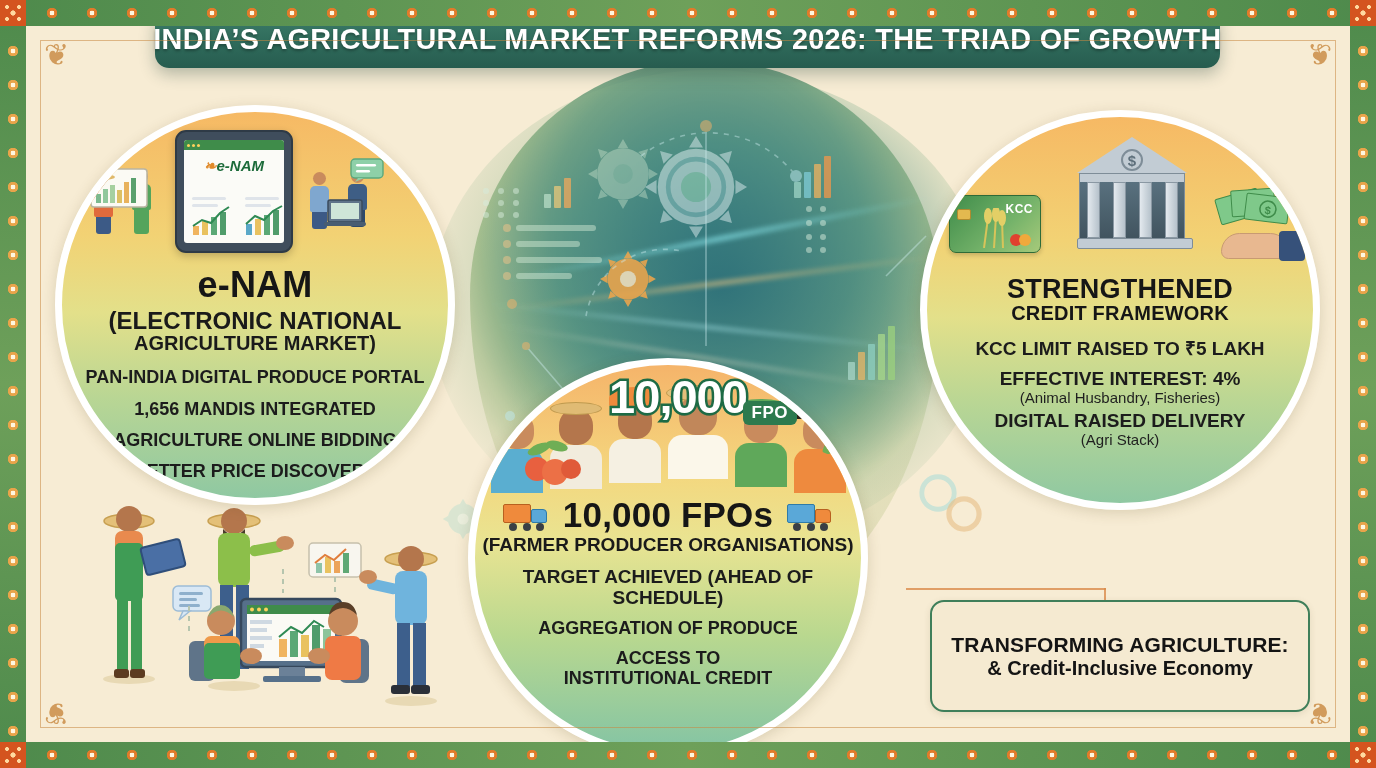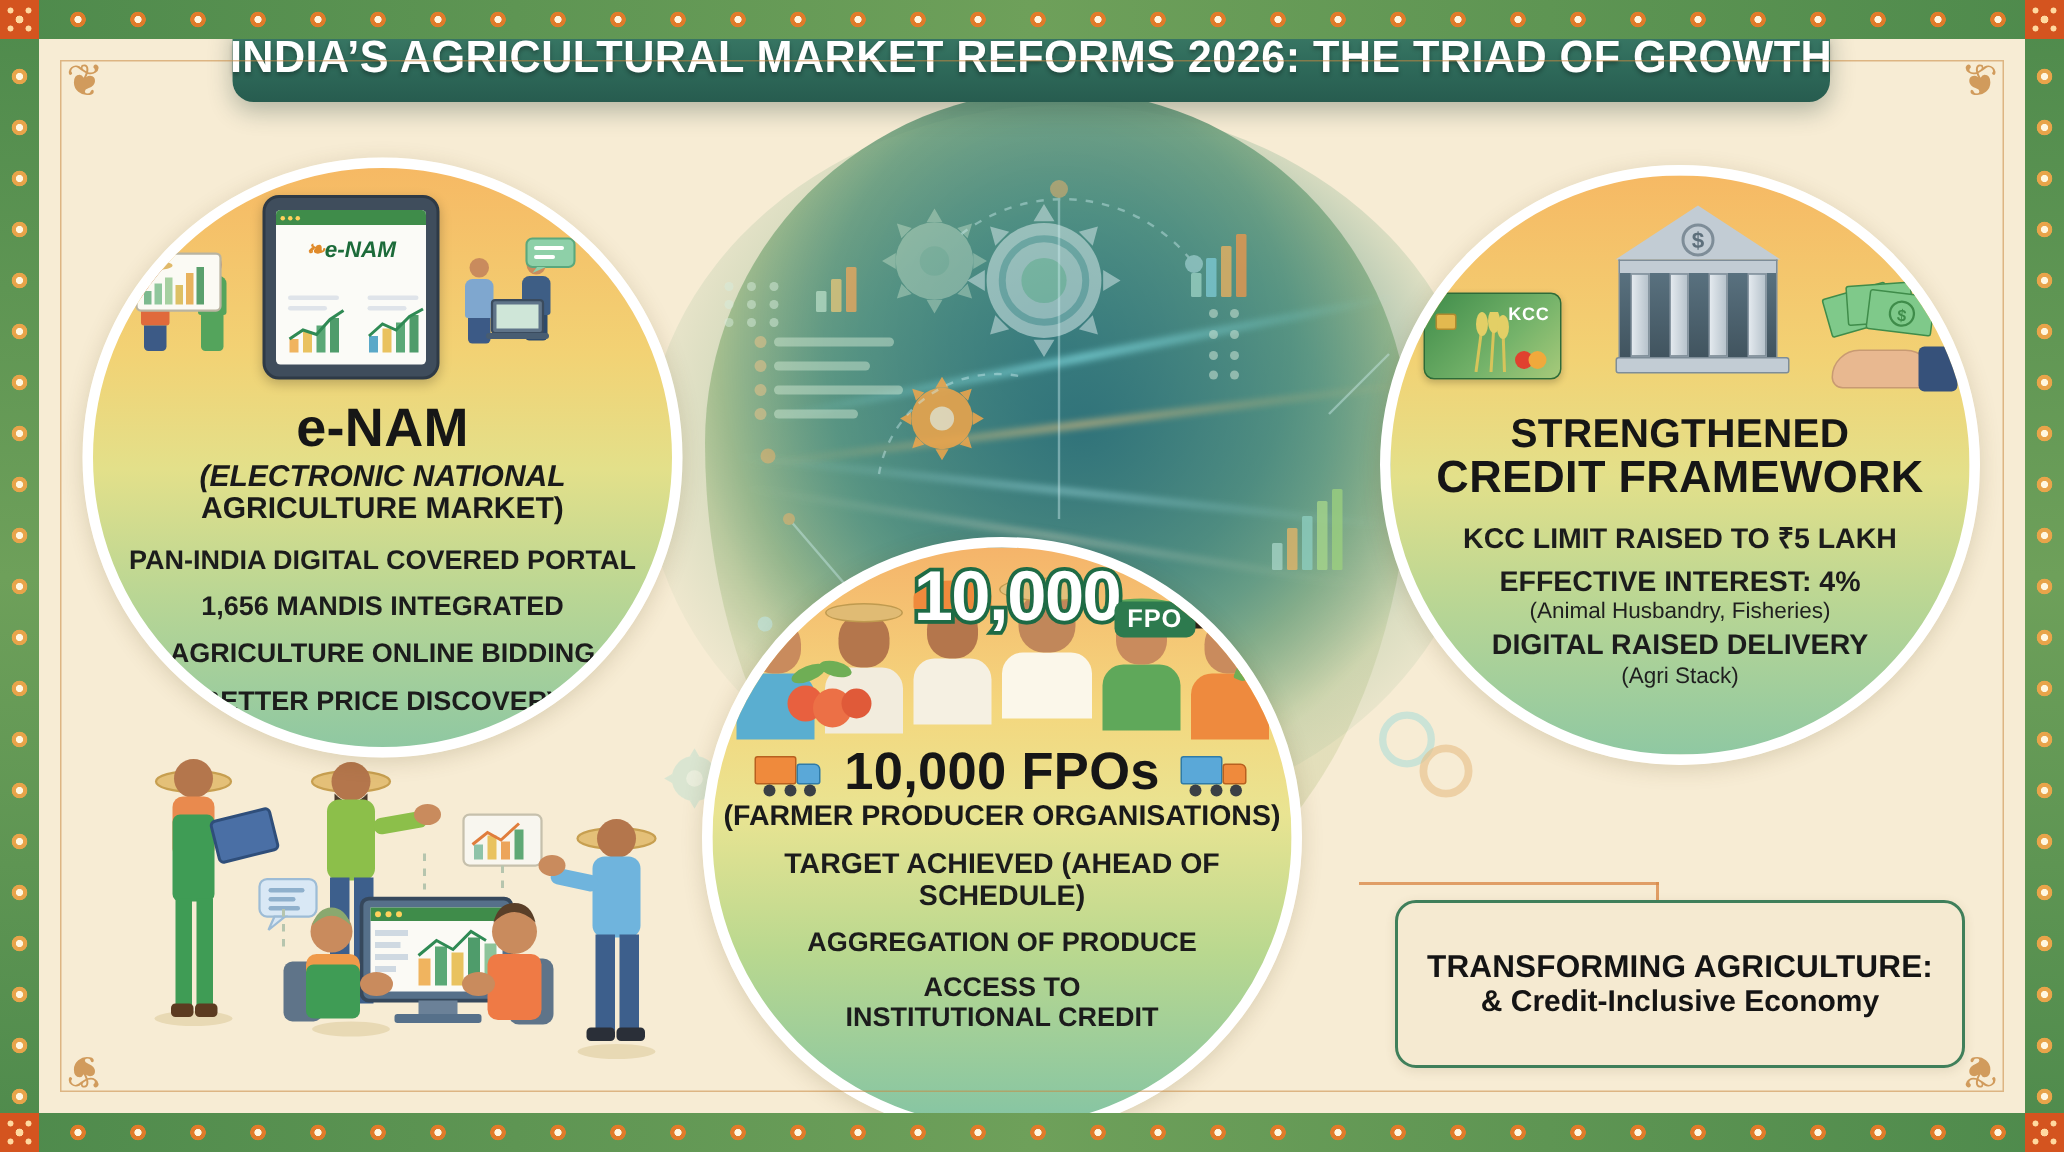--- a/index.html
+++ b/index.html
@@ -518,23 +518,23 @@
           </g>
       </svg>
       <svg style="position:absolute;left:262px;top:86px;" width="42" height="30" viewBox="0 0 42 30">
         <rect x="4" y="2" width="34" height="22" rx="2" fill="#5f7489" stroke="#3a4b5e" stroke-width="1.5"></rect>
         <rect x="7" y="5" width="28" height="16" fill="#cfe6d8"></rect>
         <rect x="0" y="24" width="42" height="4" rx="2" fill="#485d72"></rect>
       </svg>
     </div>
 
     <div class="c-title" style="font-size:36px;margin-top:-6px;">e-NAM</div>
-    <div class="c-sub" style="font-size:20px;margin-top:4px;font-style:italic;">(ELECTRONIC NATIONAL</div>
+    <div class="c-sub" style="font-size:24px;margin-top:4px;">(ELECTRONIC NATIONAL</div>
     <div class="c-sub" style="font-size:20px;">AGRICULTURE MARKET)</div>
-    <div class="c-line" style="font-size:18px;margin-top:13px;">PAN-INDIA DIGITAL COVERED PORTAL</div>
+    <div class="c-line" style="font-size:18px;margin-top:13px;">PAN-INDIA DIGITAL PRODUCE PORTAL</div>
     <div class="c-line" style="font-size:18px;margin-top:11px;">1,656 MANDIS INTEGRATED</div>
     <div class="c-line" style="font-size:18px;margin-top:11px;">AGRICULTURE ONLINE BIDDING</div>
     <div class="c-line" style="font-size:18px;margin-top:11px;">BETTER PRICE DISCOVERY</div>
   </div>
 
   <div class="circ right">
     <div class="art">
 
       <div class="kcc-card">
         <div class="chip"></div>
@@ -578,21 +578,21 @@
               <circle cx="22" cy="13" r="8" fill="none" stroke="#3f8c4a" stroke-width="1.5"></circle>
               <text x="22" y="18" font-size="11" fill="#3f8c4a" text-anchor="middle" font-weight="bold">$</text>
             </svg>
         </div>
         <div class="hand"></div>
         <div class="cuff"></div>
       </div>
     </div>
 
     <div class="c-title" style="font-size:27px;margin-top:-2px;">STRENGTHENED</div>
-    <div class="c-title" style="font-size:30px;">CREDIT FRAMEWORK</div>
+    <div class="c-title" style="font-size:20px;">CREDIT FRAMEWORK</div>
 
     <div class="c-line" style="font-size:19px;margin-top:14px;">KCC LIMIT RAISED TO ₹5 LAKH</div>
     <div class="c-line" style="font-size:19px;margin-top:8px;">EFFECTIVE INTEREST: 4%</div>
     <div class="c-note" style="font-size:15px;font-weight:normal;color:#1f1f1f;">(Animal Husbandry, Fisheries)</div>
     <div class="c-line" style="font-size:19px;margin-top:4px;">DIGITAL RAISED DELIVERY</div>
     <div class="c-note" style="font-size:15px;font-weight:normal;color:#1f1f1f;">(Agri Stack)</div>
   </div>
 
   <div class="circ center">
     <div class="art">

